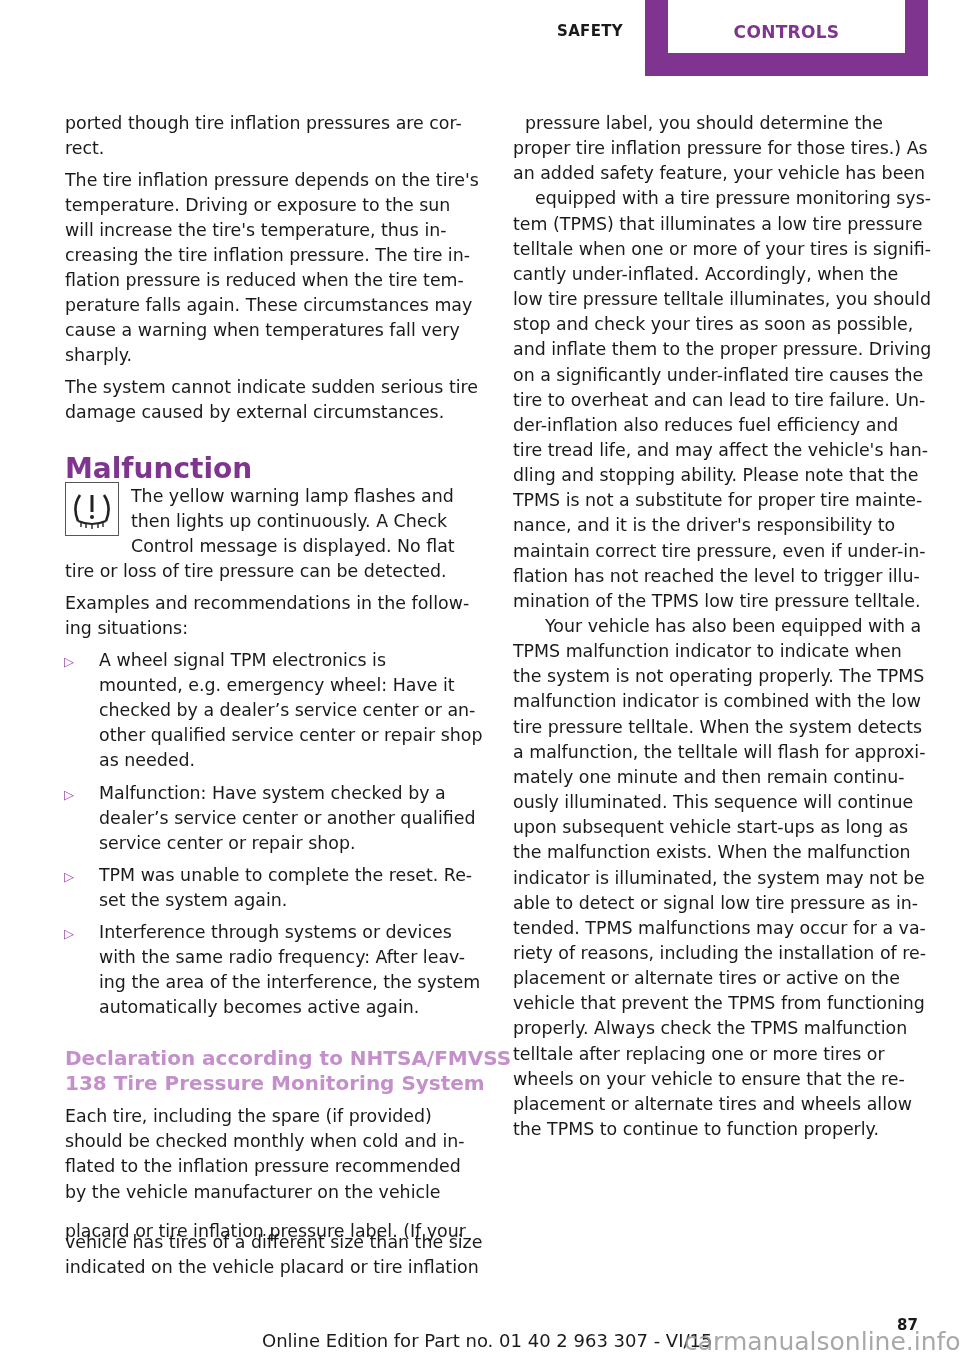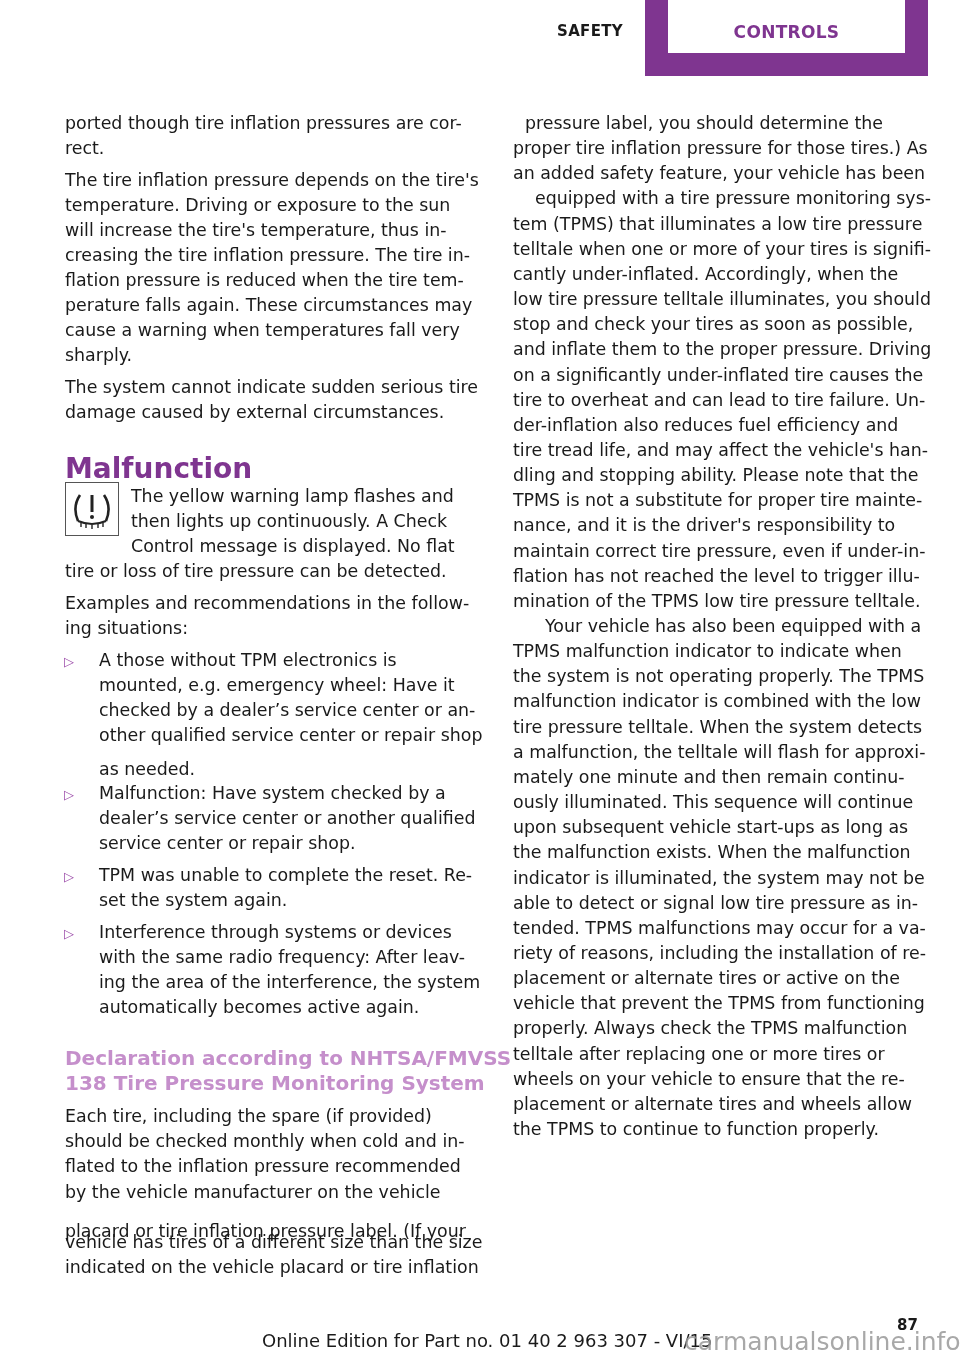--- a/index.html
+++ b/index.html
@@ -44,25 +44,25 @@
     <div class="line" style="left: 65px; top: 375px;">The system cannot indicate sudden serious tire</div>
     <div class="line" style="left: 65px; top: 400px;">damage caused by external circumstances.</div>
     <div class="h-purple" style="left: 65px; top: 452px;">Malfunction</div>
     <div class="line" style="left: 131px; top: 484px;">The yellow warning lamp flashes and</div>
     <div class="line" style="left: 131px; top: 509px;">then lights up continuously. A Check</div>
     <div class="line" style="left: 131px; top: 534px;">Control message is displayed. No flat</div>
     <div class="line" style="left: 65px; top: 559px;">tire or loss of tire pressure can be detected.</div>
     <div class="line" style="left: 65px; top: 591px;">Examples and recommendations in the follow-</div>
     <div class="line" style="left: 65px; top: 616px;">ing situations:</div>
     <div class="bullet" style="top: 654px;">▷</div>
-    <div class="line" style="left: 99px; top: 648px;">A those without TPM electronics is</div>
+    <div class="line" style="left: 99px; top: 648px;">A wheel signal TPM electronics is</div>
     <div class="line" style="left: 99px; top: 673px;">mounted, e.g. emergency wheel: Have it</div>
     <div class="line" style="left: 99px; top: 698px;">checked by a dealer’s service center or an-</div>
     <div class="line" style="left: 99px; top: 723px;">other qualified service center or repair shop</div>
-    <div class="line" style="left: 99px; top: 748px; margin-top: 9px;">as needed.</div>
+    <div class="line" style="left: 99px; top: 748px;">as needed.</div>
     <div class="bullet" style="top: 787px;">▷</div>
     <div class="line" style="left: 99px; top: 781px;">Malfunction: Have system checked by a</div>
     <div class="line" style="left: 99px; top: 806px;">dealer’s service center or another qualified</div>
     <div class="line" style="left: 99px; top: 831px;">service center or repair shop.</div>
     <div class="bullet" style="top: 869px;">▷</div>
     <div class="line" style="left: 99px; top: 863px;">TPM was unable to complete the reset. Re-</div>
     <div class="line" style="left: 99px; top: 888px;">set the system again.</div>
     <div class="bullet" style="top: 926px;">▷</div>
     <div class="line" style="left: 99px; top: 920px;">Interference through systems or devices</div>
     <div class="line" style="left: 99px; top: 945px;">with the same radio frequency: After leav-</div>

